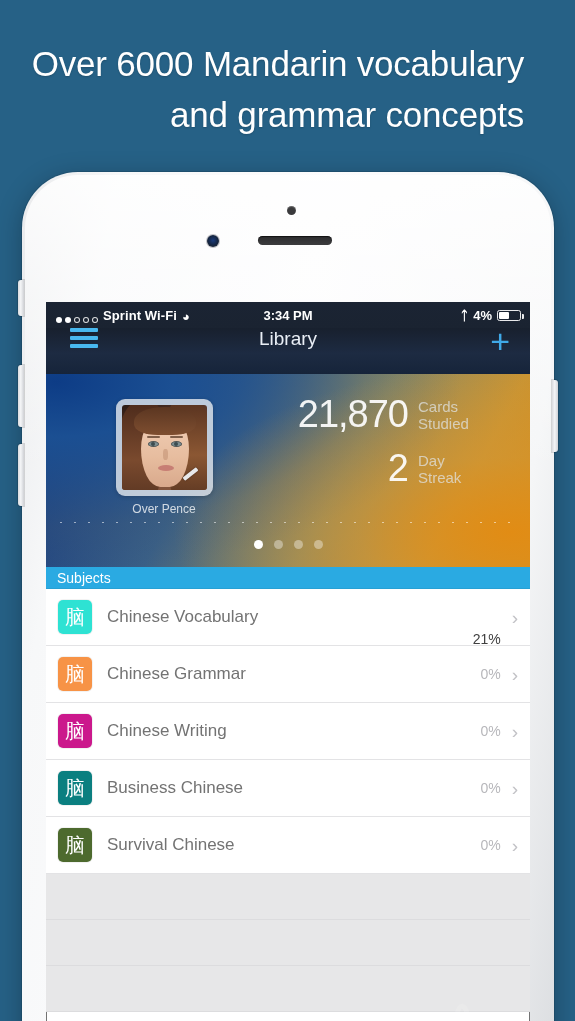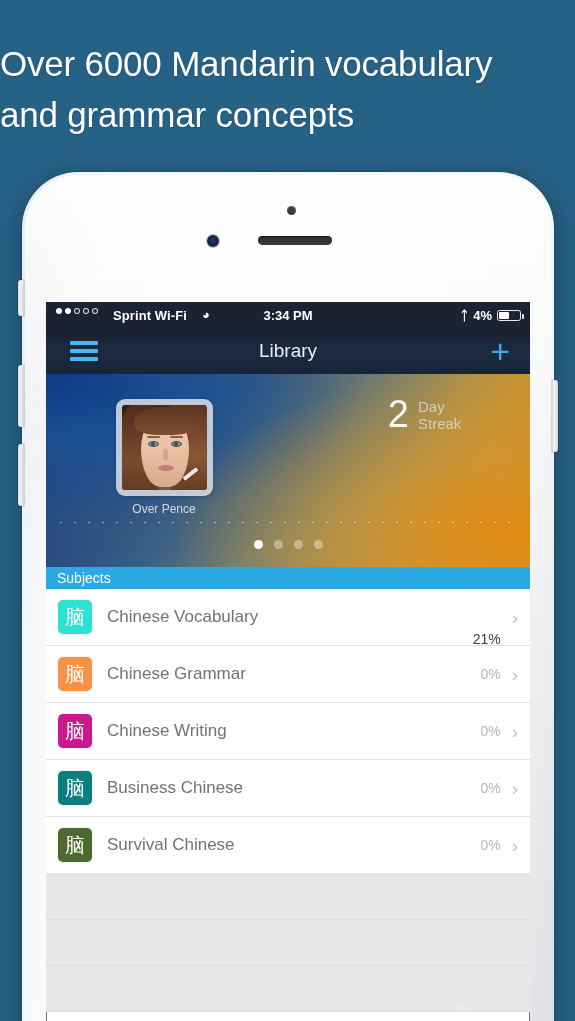--- a/index.html
+++ b/index.html
@@ -8,21 +8,21 @@
     font-family: "Liberation Sans", sans-serif;
     background:#266186;
     position:relative;
     overflow:hidden;
   }
 
   
   .headline {
     position:absolute;
     top:38px; left:0; width:524px;
-    text-align:left;
+    text-align:right;
     color:#ffffff;
     font-size:35px;
     line-height:51px;
     font-weight:400;
     letter-spacing:-0.2px;
     text-shadow:0 1px 2px rgba(0,0,0,.18);
   }
   .headline .l2 { display:block; }
 
   
@@ -82,39 +82,39 @@
 
   
   .statusbar {
     position:relative;
     height:26px;
     background:linear-gradient(180deg,#1b2433 0%,#1a2331 100%);
     color:#fff;
     font-size:13px;
     display:flex; align-items:center;
   }
-  .sb-left { position:absolute; left:10px; display:flex; align-items:flex-start; gap:15px; }
+  .sb-left { position:absolute; left:10px; display:flex; align-items:flex-end; gap:5px; }
   .sig-dots { display:flex; gap:3px; align-items:center; }
   .sig-dots i { width:6px; height:6px; border-radius:50%; display:block; }
   .sig-dots i.on  { background:#ffffff; }
   .sig-dots i.off { background:transparent; box-shadow:inset 0 0 0 1px rgba(255,255,255,.85); }
   .carrier { font-size:13px; font-weight:600; letter-spacing:.1px; }
   .wifi { font-size:13px; line-height:1; }
   .sb-center { position:absolute; left:0; width:100%; text-align:center; font-size:13px; font-weight:700; }
   .sb-right { position:absolute; right:9px; display:flex; align-items:center; gap:5px; font-size:13px; font-weight:600; }
   .bt { font-size:13px; }
   .batt { position:relative; width:24px; height:11px; border:1px solid rgba(255,255,255,.9); border-radius:2.5px; }
   .batt::after { content:""; position:absolute; right:-4px; top:3px; width:2px; height:5px; background:rgba(255,255,255,.9); border-radius:0 1px 1px 0; }
   .batt i { position:absolute; left:1px; top:1px; bottom:1px; width:10px; background:#fff; border-radius:1px; display:block; }
 
   
   .navbar {
     position:relative; height:46px;
     background:linear-gradient(180deg,#18202e 0%,#1d2b42 55%,#16243a 100%);
-    display:flex; align-items:center;
+    display:flex; align-items:flex-start;
   }
   .hamburger { position:absolute; left:24px; width:28px; display:flex; flex-direction:column; gap:4px; cursor:pointer; }
   .hamburger span { display:block; height:4px; border-radius:1px; background:#48b8ef; }
   .nav-title { width:100%; text-align:center; color:#e9eef5; font-size:19px; font-weight:400; }
   .plus { position:absolute; right:20px; color:#3fa9e8; font-size:34px; line-height:26px; font-weight:300; cursor:pointer; }
 
   
   .hero {
     position:relative; height:193px;
     background:
@@ -277,20 +277,27 @@
           <span class="eyeL"></span>
             <span class="eyeR"></span>
           <span class="nose"></span>
           <span class="mouth"></span>
           <span class="edit-mark"></span>
         </div>
       </div>
       <div class="avatar-name">Over Pence</div>
 
       <div class="stats">
+        <div class="stat-row first">
+          <div class="stat-num">21,870</div>
+          <div class="stat-lbl">
+            <span>Cards</span><br>
+            <span>Studied</span>
+          </div>
+        </div>
         <div class="stat-row">
           <div class="stat-num">2</div>
           <div class="stat-lbl">
             <span>Day</span><br>
             <span>Streak</span>
           </div>
         </div>
       </div>
 
       <div class="dotted-rule"></div>

